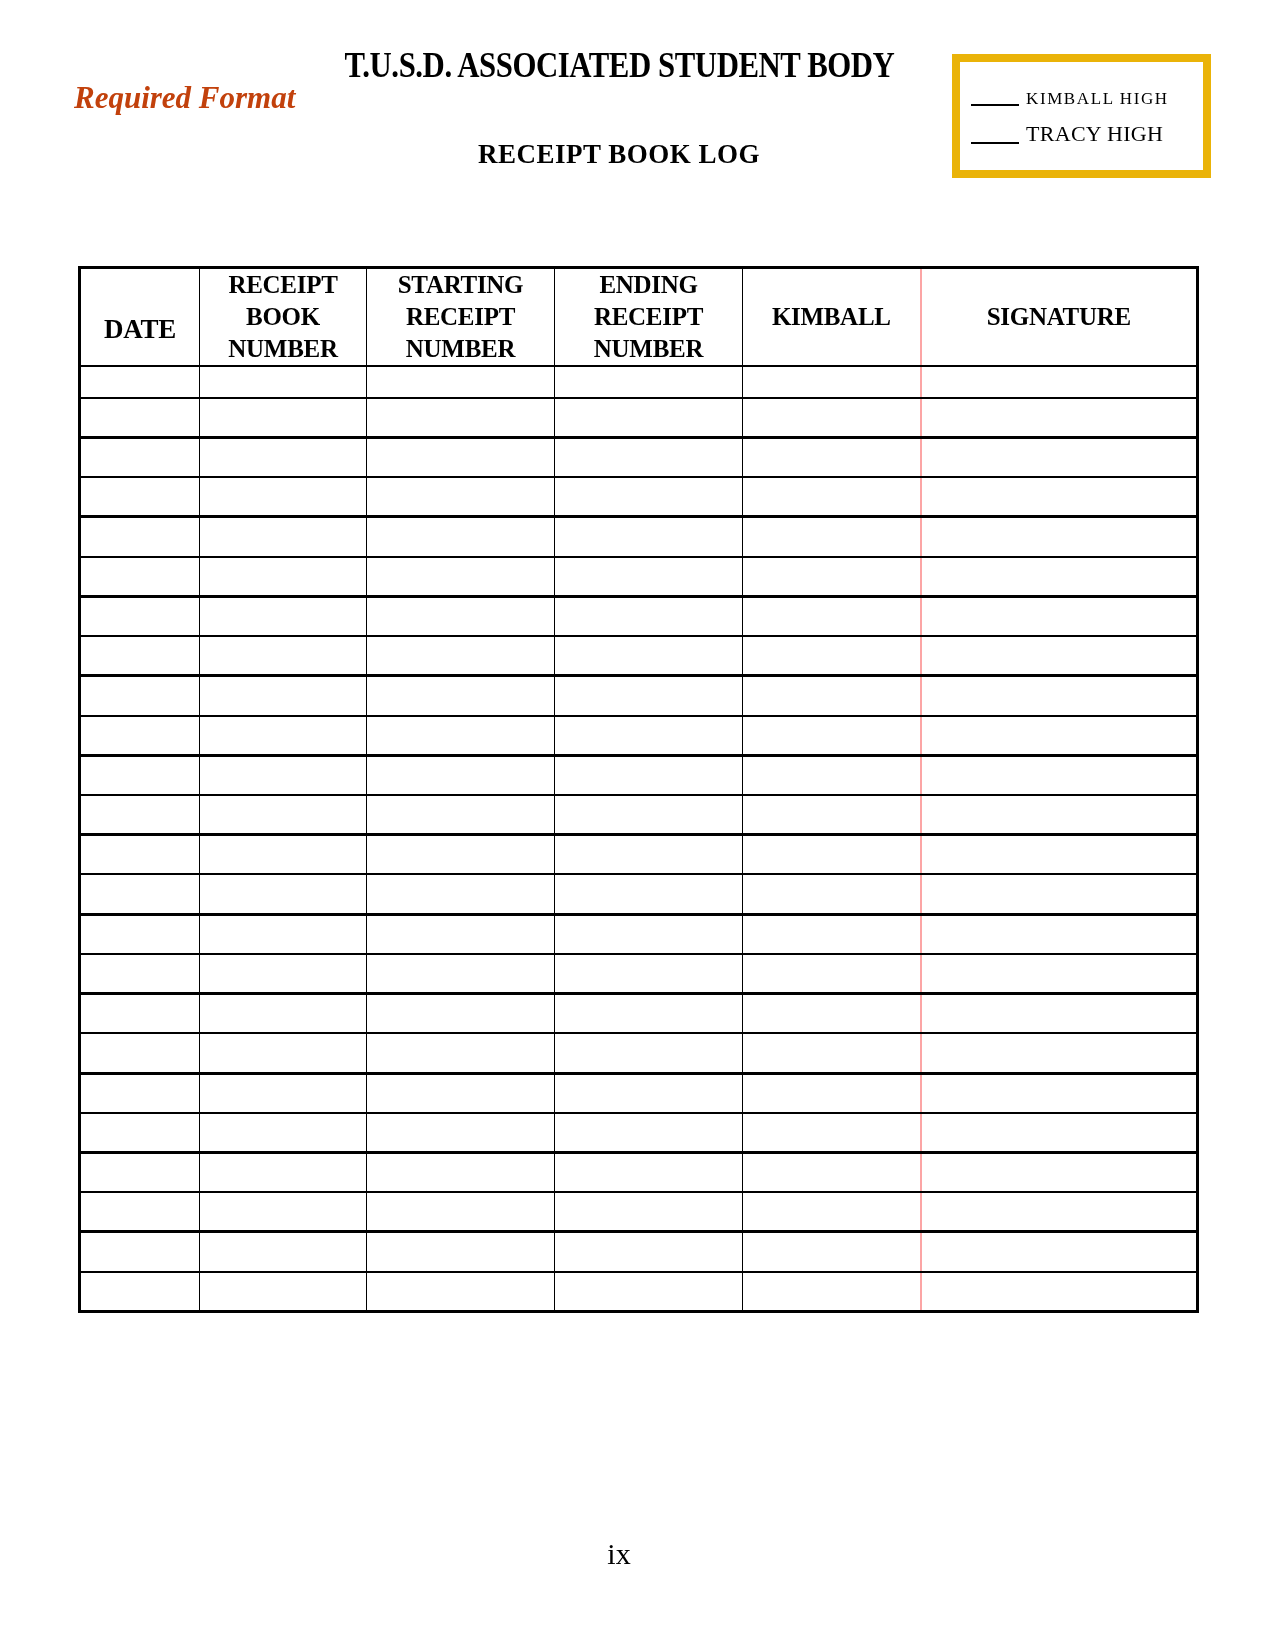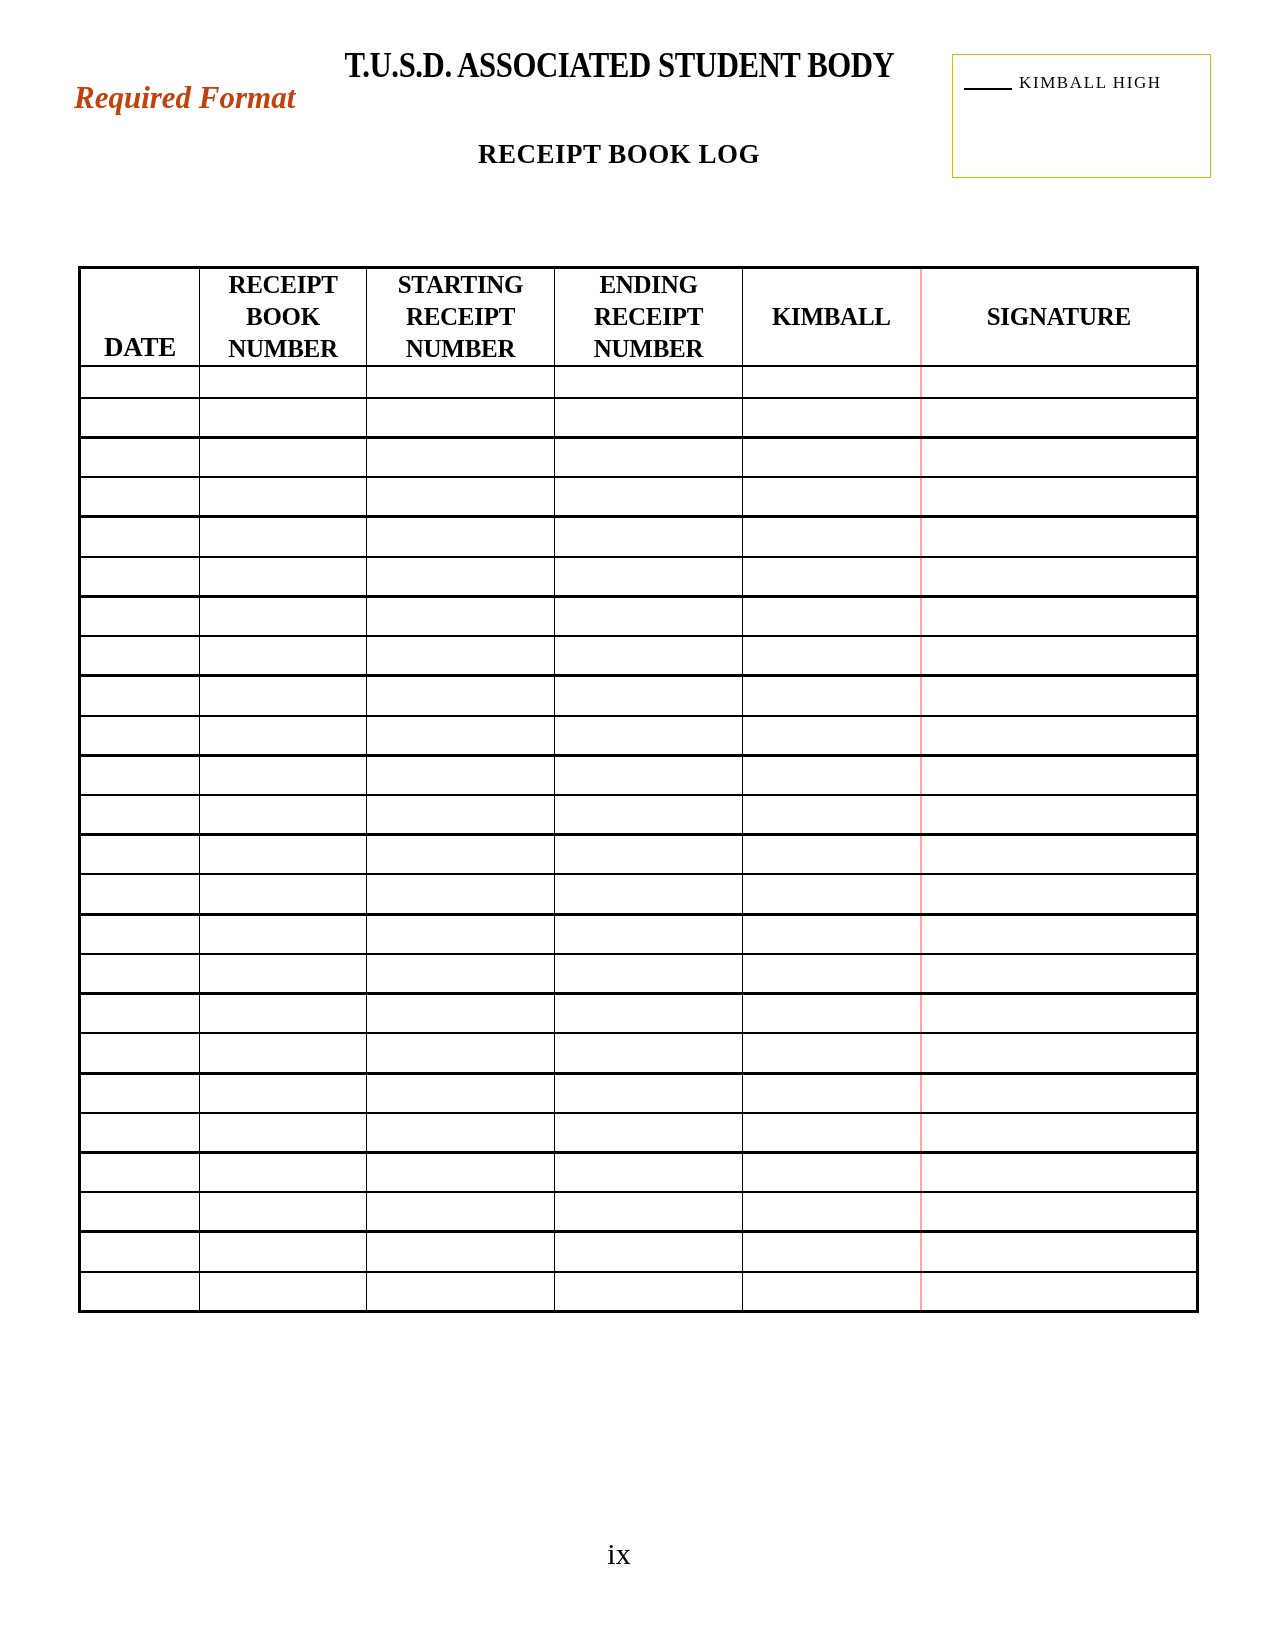--- a/index.html
+++ b/index.html
@@ -30,23 +30,23 @@
   .required-stamp {
     position: absolute; top: 80px; left: 74px;
     font-size: 31px; font-weight: bold; font-style: italic;
     white-space: nowrap;
   }
 
   
   .school-box {
     position: absolute; left: 952px; top: 54px;
     width: 259px; height: 124px;
-    border: 1px solid #eab308;
+    border: 8px solid #eab308;
     box-sizing: border-box;
-    padding-top: 1px; padding-left: 11px;
+    padding-top: 10px; padding-left: 11px;
   }
   .school-item { height: 38px; display: flex; align-items: flex-end; }
   .school-blank {
     display: inline-block; width: 48px; height: 0;
     border-bottom: 2px solid #000;
     margin: 0 7px 4px 0; flex: 0 0 auto;
   }
   .school-label { line-height: 1; padding-bottom: 3px; white-space: nowrap; }
   .school-item.small .school-label { font-size: 17px; letter-spacing: 1.6px; }
   .school-item.big   .school-label { font-size: 22px; letter-spacing: 0.3px; }
@@ -66,21 +66,21 @@
   table.log th:nth-child(6), table.log td:nth-child(6) { border-left: 2px solid #fca5a5; }
   thead tr { height: 97px; }
   thead th {
     border-bottom: 2px solid #000;
     font-size: 25px; font-weight: bold;
     line-height: 1.28; letter-spacing: -0.3px;
     vertical-align: middle; text-align: center;
     font-family: "Liberation Serif", "DejaVu Serif", serif;
     margin-top: 36px;
   }
-  thead th.th-date { vertical-align: bottom; padding-bottom: 0; font-size: 27px; }
+  thead th.th-date { vertical-align: bottom; padding-bottom: 18px; font-size: 27px; }
   tbody td { border-bottom: 2px solid #000; border-top: 2px solid #000; }
   tbody tr:nth-child(even) td { border-bottom-width: 3px; }
 
   
   .page-number {
     position: absolute; top: 1537px; left: 0; right: 0;
     text-align: center; font-size: 30px;
   }
 </style>
 </head>
@@ -93,20 +93,24 @@
   </div>
 
   <div class="required-stamp" style="color: #c2410c;">Required Format</div>
 
   <div class="form-name">RECEIPT BOOK LOG</div>
 
   <div class="school-box">
     <div class="school-item small">
       <span class="school-blank"></span>
       <span class="school-label">KIMBALL HIGH</span>
+    </div>
+    <div class="school-item big">
+      <span class="school-blank"></span>
+      <span class="school-label">TRACY HIGH</span>
     </div>
   </div>
 
   <table class="log">
     <colgroup>
       <col style="width:120px">
         <col style="width:167px">
         <col style="width:188px">
       <col style="width:188px">
         <col style="width:178px">

